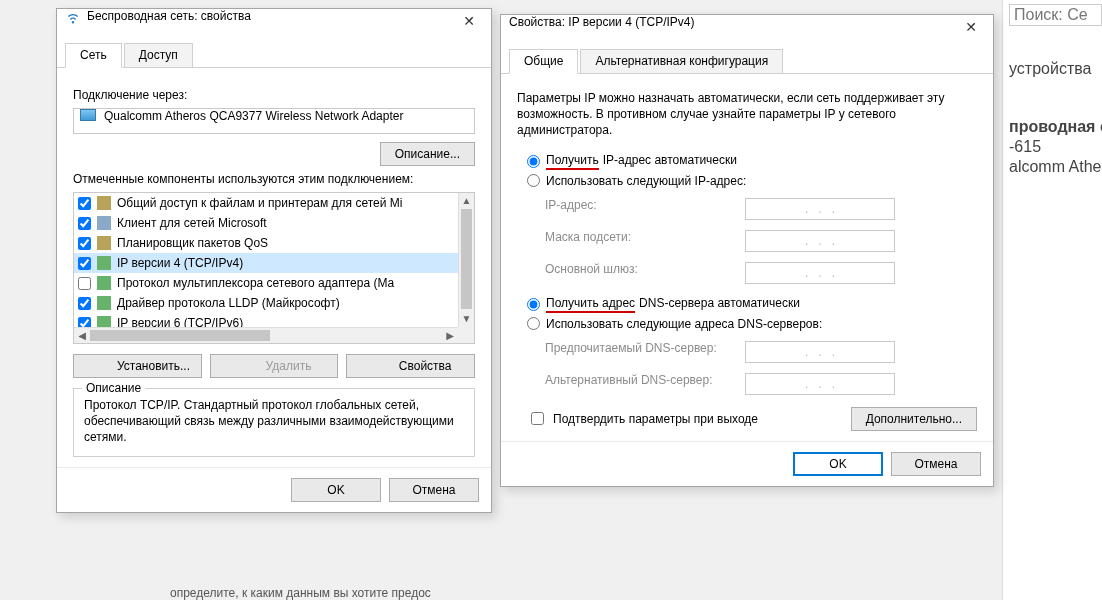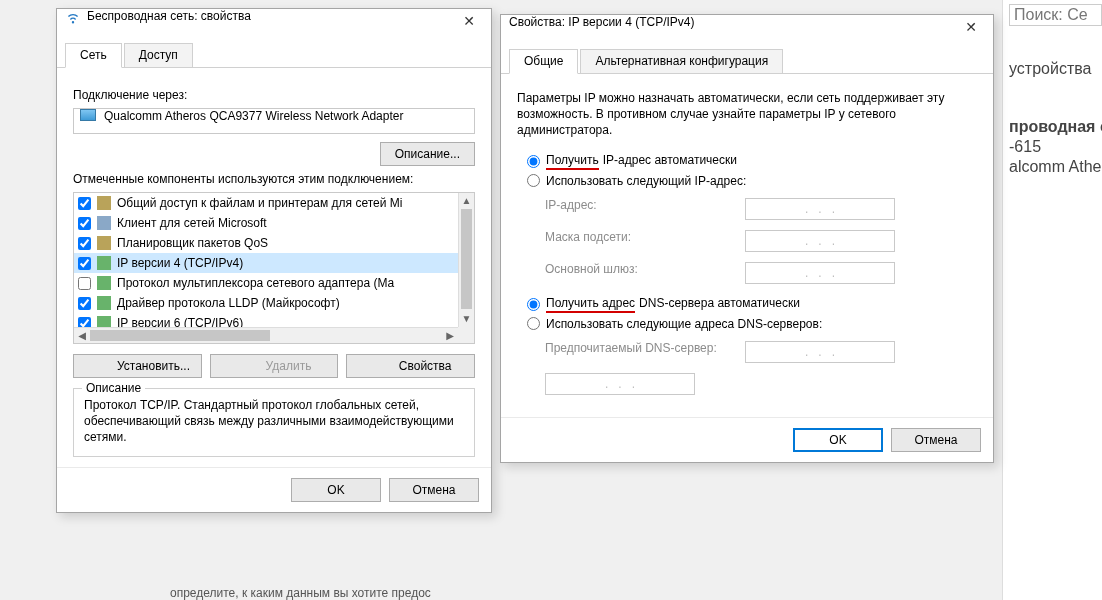--- a/index.html
+++ b/index.html
@@ -337,24 +337,32 @@
         <input type="radio" name="dns" style="">
         <span>Использовать следующие адреса DNS-серверов:</span>
       </label>
 
       <div class="field-grid">
         <div class="fr">
             <div class="fl">Предпочитаемый DNS-сервер:</div>
           <div class="ipinput disabled">.&nbsp;&nbsp;&nbsp;.&nbsp;&nbsp;&nbsp;.</div>
           </div>
         <div class="fr">
-          <div class="ipinput disabled">.&nbsp;&nbsp;&nbsp;.&nbsp;&nbsp;&nbsp;.</div>
-          </div>
-      </div>
-
+            <div class="fl">Альтернативный DNS-сервер:</div>
+          <div class="ipinput disabled">.&nbsp;&nbsp;&nbsp;.&nbsp;&nbsp;&nbsp;.</div>
+          </div>
+      </div>
+
+      <div style="display:flex; align-items:center; justify-content:space-between; margin-top:6px;">
+        <label class="chk-row">
+          <input type="checkbox" style="">
+          <span>Подтвердить параметры при выходе</span>
+        </label>
+        <button class="btn">Дополнительно...</button>
+      </div>
     </div>
   </div>
 
   <div class="footer">
     <button class="btn primary">OK</button>
     <button class="btn">Отмена</button>
   </div>
 </div>
 
 <div class="bottom-text">определите, к каким данным вы хотите предос</div>

